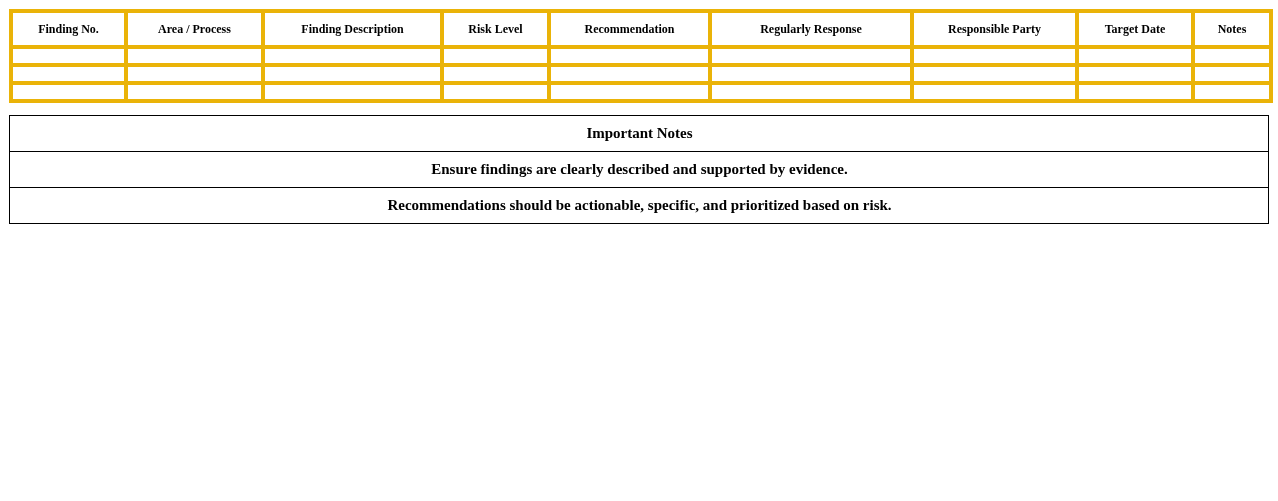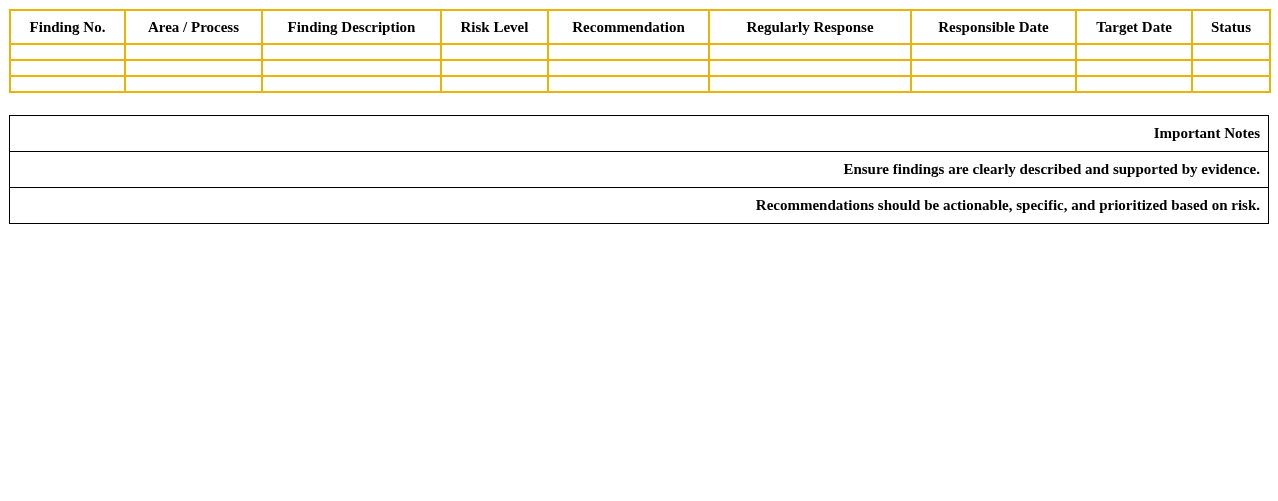--- a/index.html
+++ b/index.html
@@ -26,24 +26,24 @@
   table.findings {
     position: absolute;
     left: 9px;
     top: 9px;
     width: 1260px;
     border-collapse: collapse;
     table-layout: fixed;
   }
   table.findings th,
   table.findings td {
-    border: 2px solid #eab308;
+    border: 4px solid #eab308;
     padding: 0;
     vertical-align: middle;
-    font-size: 15px;
+    font-size: 12px;
     line-height: 1.2;
   }
   table.findings th {
     font-weight: bold;
     text-align: center;
     height: 28px;
     padding: 2px 4px;
   }
   table.findings td {
     height: 14px;
@@ -56,21 +56,21 @@
     top: 115px;
     width: 1260px;
     border-collapse: collapse;
     table-layout: fixed;
   }
   table.notes td, table.notes th {
     border: 1px solid #000000;
     padding: 5px 8px 6px 9px;
     font-size: 15px;
     line-height: 1.25;
-    text-align: right;
+    text-align: center;
     vertical-align: middle;
     height: 24px;
   }
   table.notes th {
     font-weight: bold;
   }
   table.notes td {
     font-weight: bold;
   }
 </style>
@@ -92,23 +92,23 @@
         <col style="width:78px">
     </colgroup>
     <thead>
       <tr>
         <th>Finding No.</th>
         <th>Area / Process</th>
         <th>Finding Description</th>
         <th>Risk Level</th>
         <th>Recommendation</th>
         <th>Regularly Response</th>
-        <th>Responsible Date</th>
+        <th>Responsible Party</th>
         <th>Target Date</th>
-        <th>Status</th>
+        <th>Notes</th>
       </tr>
     </thead>
     <tbody>
       <tr>
         <td></td>
         <td></td>
         <td></td>
         <td></td>
         <td></td>
         <td></td>

